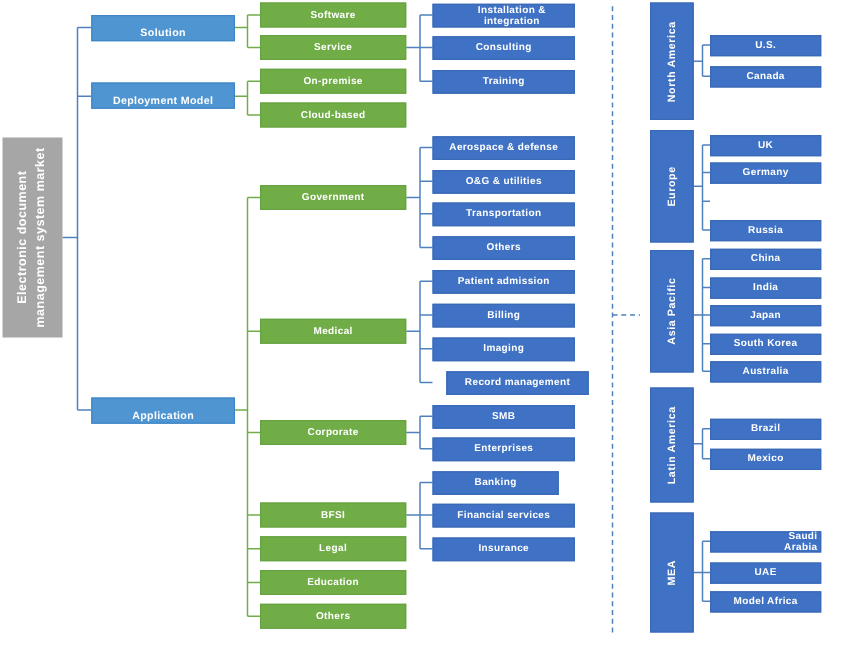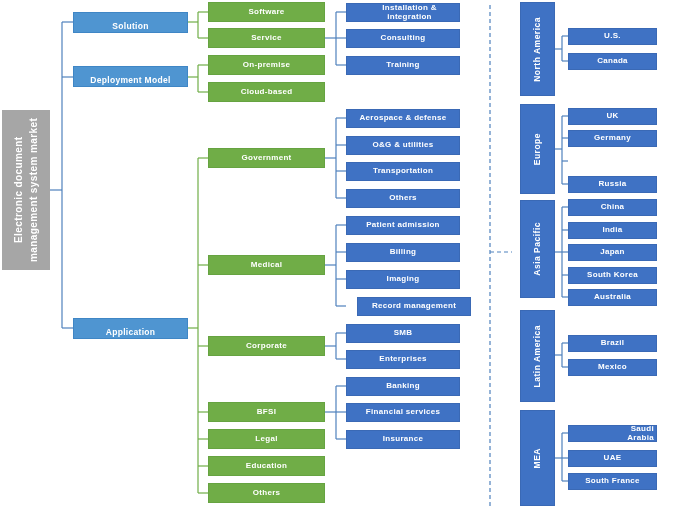--- a/index.html
+++ b/index.html
@@ -275,21 +275,21 @@
     <span>Record management</span>
   </div>
 
   <div class="node leaf" style="left:346px;top:324px;width:114px;height:19px;">
     <span>SMB</span>
   </div>
   <div class="node leaf" style="left:346px;top:350px;width:114px;height:19px;">
     <span>Enterprises</span>
   </div>
 
-  <div class="node leaf" style="left:346px;top:377px;width:114px;height:19px;">
+  <div class="node leaf" style="left:346px;top:377px;width:101px;height:19px;">
     <span>Banking</span>
   </div>
   <div class="node leaf" style="left:346px;top:403px;width:114px;height:19px;">
     <span>Financial services</span>
   </div>
   <div class="node leaf" style="left:346px;top:430px;width:114px;height:19px;">
     <span>Insurance</span>
   </div>
 
   <div class="node region" style="left:520px;top:2px;width:35px;height:94px;">
@@ -348,16 +348,16 @@
     <span>Mexico</span>
   </div>
 
   <div class="node country" style="left:568px;top:425px;width:89px;height:17px;padding-left:48px;">
     <span>Saudi Arabia</span>
   </div>
   <div class="node country" style="left:568px;top:450px;width:89px;height:17px;">
     <span>UAE</span>
   </div>
   <div class="node country" style="left:568px;top:473px;width:89px;height:17px;">
-    <span>South France</span>
+    <span>Model Africa</span>
   </div>
 
 </div>
 
 </body></html>

